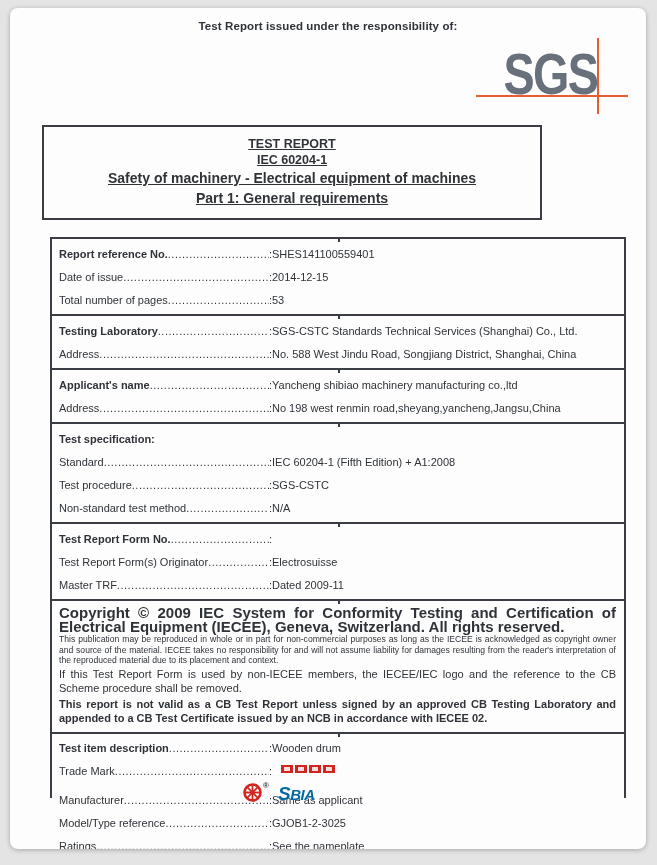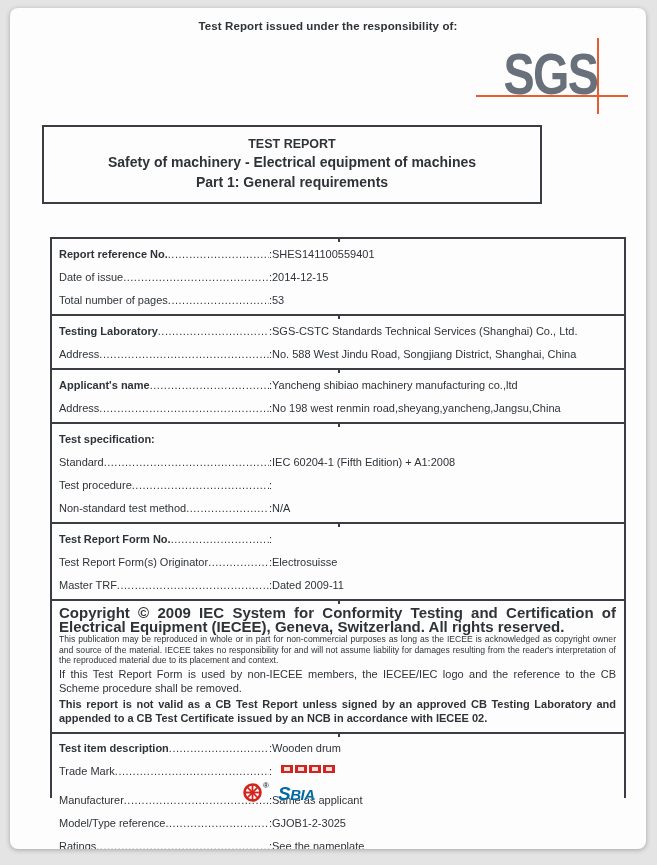--- a/index.html
+++ b/index.html
@@ -56,20 +56,21 @@
   }
   
   .title-block {
     position: absolute;
     left: 32px; top: 117px;
     width: 500px;
     box-sizing: border-box;
     border: 2px solid #3a3e44;
     text-align: center;
     padding: 9px 10px 10px 10px;
+    text-decoration: underline;
   }
   .title-sm { font-size: 12.5px; font-weight: bold; line-height: 16px; }
   .title-lg { font-size: 14px;  font-weight: bold; line-height: 20px; }
   
   .main-table {
     position: absolute;
     left: 40px; top: 229px;
     width: 576px;
     box-sizing: border-box;
     border: 2px solid #3a3e44;
@@ -162,20 +163,21 @@
   <div class="issued-line">Test Report issued under the responsibility of:</div>
 
   <div class="sgs-logo">
     <div class="sgs-hline" style="background:#e85d2f;"></div>
     <div class="sgs-vline" style="background:#e85d2f;"></div>
     <div class="sgs-text" style="color:#68707b;">SGS</div>
   </div>
 
   <div class="title-block">
     <div class="title-sm">TEST REPORT</div>
+    <div class="title-sm">IEC 60204-1</div>
     <div class="title-lg">Safety of machinery - Electrical equipment of machines</div>
     <div class="title-lg">Part 1: General requirements</div>
   </div>
 
   <div class="main-table">
 
     <div class="section">
       <div class="row">
         <span class="label-wrap">
             <span class="lbl bold">Report reference No.</span>
@@ -242,20 +244,21 @@
             <span class="lbl">Standard</span>
             <span class="dots"></span>
           </span>
         <span class="val">IEC 60204-1 (Fifth Edition) + A1:2008</span>
       </div>
       <div class="row">
         <span class="label-wrap">
             <span class="lbl">Test procedure</span>
             <span class="dots"></span>
           </span>
+        <span class="val">SGS-CSTC</span>
       </div>
       <div class="row">
         <span class="label-wrap">
             <span class="lbl">Non-standard test method</span>
             <span class="dots"></span>
           </span>
         <span class="val">N/A</span>
       </div>
     </div>
 

